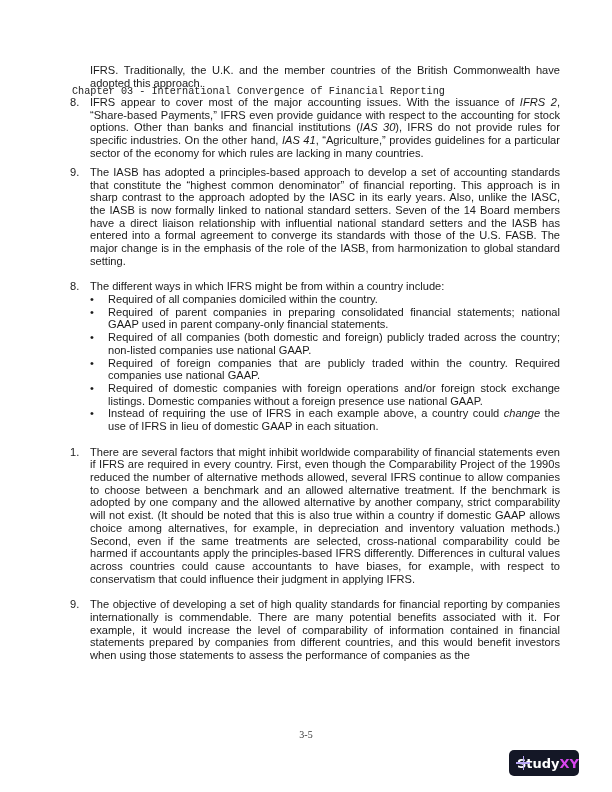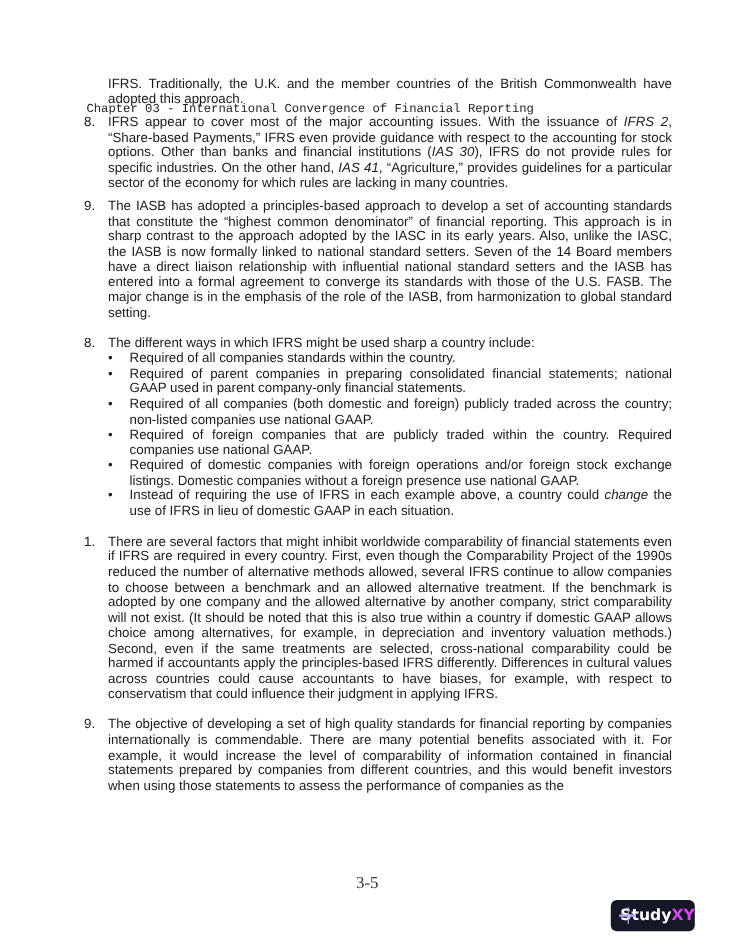--- a/index.html
+++ b/index.html
@@ -13,21 +13,21 @@
     font-family: Liberation Sans, sans-serif; font-size: 11.1px; line-height: 12.7px; color: #1a1a1a;
   }
   .para { position: relative; padding-left: 18px; text-align: justify; margin: 0 0 6.5px 0; }
   .num { position: absolute; left: -2px; top: 0; }
   .gap { margin-bottom: 12.8px; }
   ul.bullets { list-style: none; margin: 0; padding: 0; }
   ul.bullets li { position: relative; padding-left: 18px; text-align: justify; }
   ul.bullets li .dot { position: absolute; left: 0; top: 0; }
   .footer {
     position: absolute; left: 0; width: 612px; top: 729px; text-align: center;
-    font-family: "Liberation Serif", serif; font-size: 14px; color: #333;
+    font-family: "Liberation Serif", serif; font-size: 10px; color: #333;
   }
   .badge {
     position: absolute; left: 509px; top: 750px; width: 70px; height: 26px;
     background: #141726; border-radius: 5px; display: flex; align-items: center;
     font-family: "DejaVu Sans", sans-serif; font-weight: bold; font-size: 13px; color: #ffffff;
   }
   .badge .plus { width: 22px; height: 26px; position: relative; margin-left: 4px; }
   .badge .plus:before { content: ""; position: absolute; left: 3px; top: 12px; width: 14px; height: 1.6px; background: #b9a7f5; }
   .badge .plus:after { content: ""; position: absolute; left: 9.5px; top: 5.5px; width: 1.6px; height: 14px; background: #b9a7f5; }
   .badge .xy { color: #d946ef; }
@@ -46,23 +46,23 @@
     <span>IFRS appear to cover most of the major accounting issues.  With the issuance of </span><em>IFRS 2</em><span>, “Share-based Payments,” IFRS even provide guidance with respect to the accounting for stock options.  Other than banks and financial institutions (</span><em>IAS 30</em><span>), IFRS do not provide rules for specific industries.  On the other hand, </span><em>IAS 41</em><span>, “Agriculture,” provides guidelines for a particular sector of the economy for which rules are lacking in many countries.</span>
   </div>
 
   <div class="para gap">
     <span class="num">9.</span>
     <span>The IASB has adopted a principles-based approach to develop a set of accounting standards that constitute the “highest common denominator” of financial reporting.  This approach is in sharp contrast to the approach adopted by the IASC in its early years.  Also, unlike the IASC, the IASB is now formally linked to national standard setters.  Seven of the 14 Board members have a direct liaison relationship with influential national standard setters and the IASB has entered into a formal agreement to converge its standards with those of the U.S. FASB. The major change is in the emphasis of the role of the IASB, from harmonization to global standard setting.</span>
   </div>
 
   <div class="para gap">
     <span class="num">8.</span>
-    <div class="lead">The different ways in which IFRS might be used sharp a country include:</div>
+    <div class="lead">The different ways in which IFRS might be from within a country include:</div>
     <ul class="bullets">
-      <li><span class="dot">•</span><span>Required of all companies standards within the country.</span></li>
+      <li><span class="dot">•</span><span>Required of all companies domiciled within the country.</span></li>
       <li><span class="dot">•</span><span>Required of parent companies in preparing consolidated financial statements; national GAAP used in parent company-only financial statements.</span></li>
       <li><span class="dot">•</span><span>Required of all companies (both domestic and foreign) publicly traded across the country; non-listed companies use national GAAP.</span></li>
       <li><span class="dot">•</span><span>Required of foreign companies that are publicly traded within the country.  Required companies use national GAAP.</span></li>
       <li><span class="dot">•</span><span>Required of domestic companies with foreign operations and/or foreign stock exchange listings. Domestic companies without a foreign presence use national GAAP.</span></li>
       <li><span class="dot">•</span><span>Instead of requiring the use of IFRS in each example above, a country could </span><em>change</em><span> the use of IFRS in lieu of domestic GAAP in each situation.</span></li>
     </ul>
   </div>
 
   <div class="para gap">
     <span class="num">1.</span>

